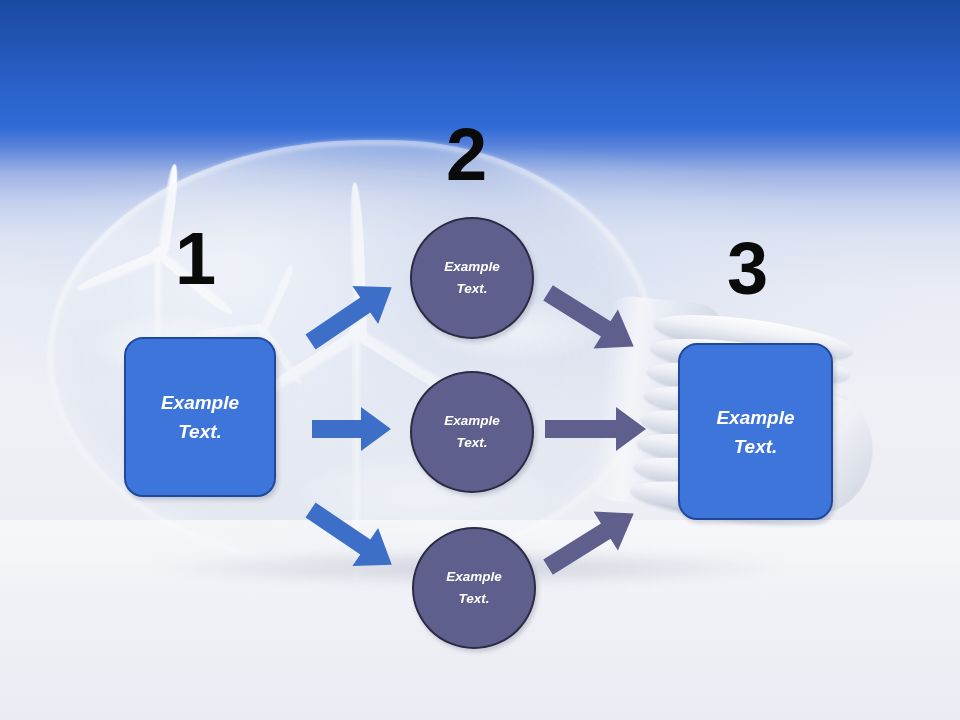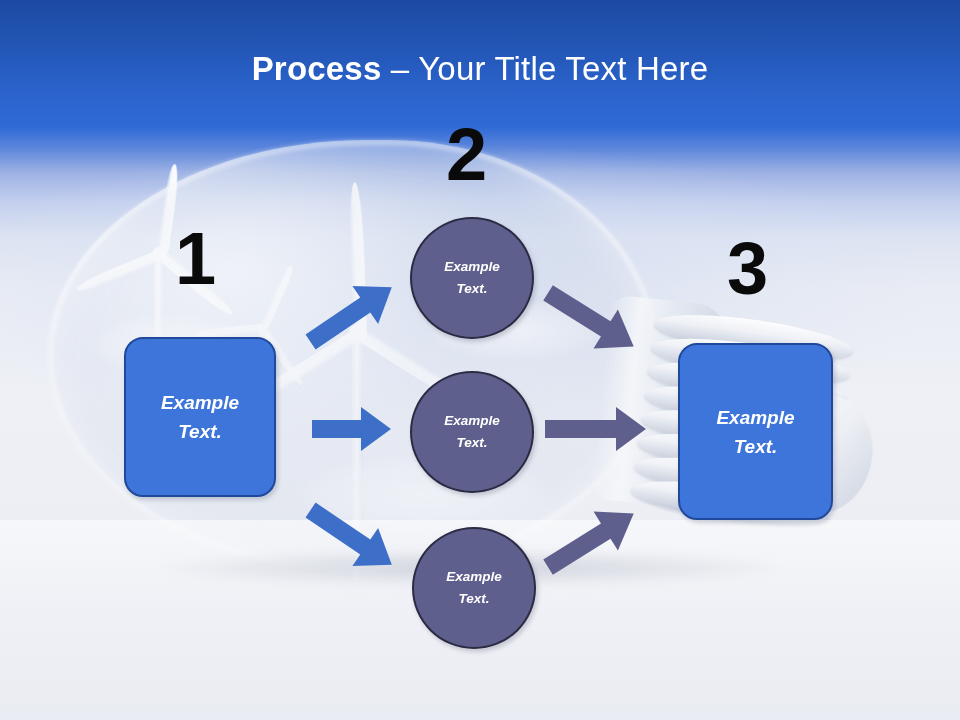--- a/index.html
+++ b/index.html
@@ -285,23 +285,20 @@
       <div class="ring" style="top:120px;"></div>
       <div class="ring" style="top:144px;"></div>
       <div class="ring" style="top:168px;"></div>
     </div>
     <div class="bulb-tip"></div>
 
     <div class="bg-floor"></div>
     <div class="bulb-shadow"></div>
   </div>
 
-  <div class="title">
-    <span class="bold">Process</span><span class="light"> – </span><span class="light">Your Title Text Here</span>
-  </div>
 
   <div class="step-num" id="num-1">1</div>
   <div class="step-num" id="num-2">2</div>
   <div class="step-num" id="num-3">3</div>
 
   <div class="box" id="box-left">
     <span>Example</span>
     <span>Text.</span>
   </div>
 

